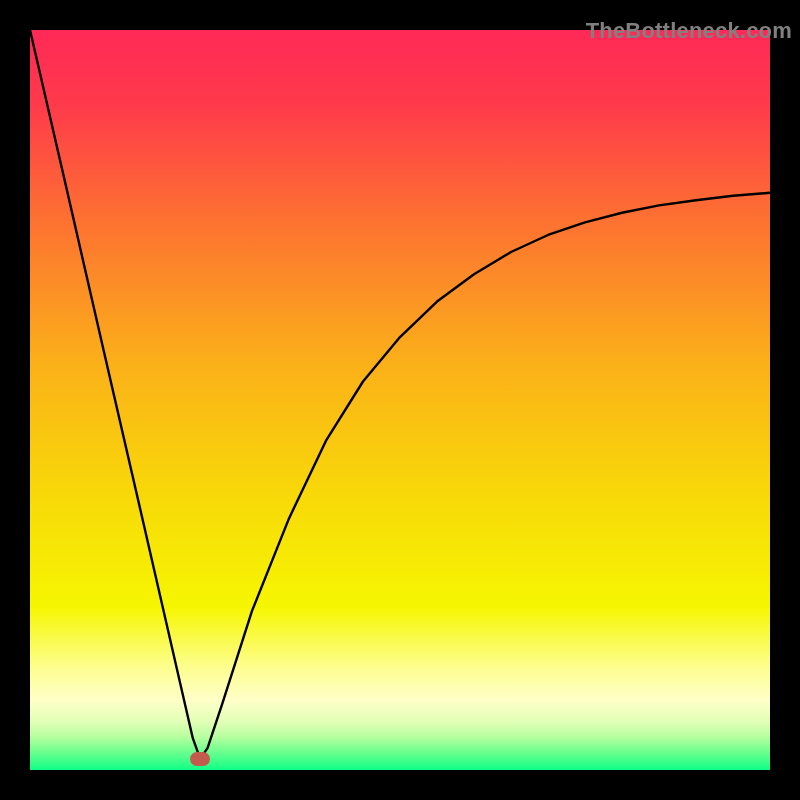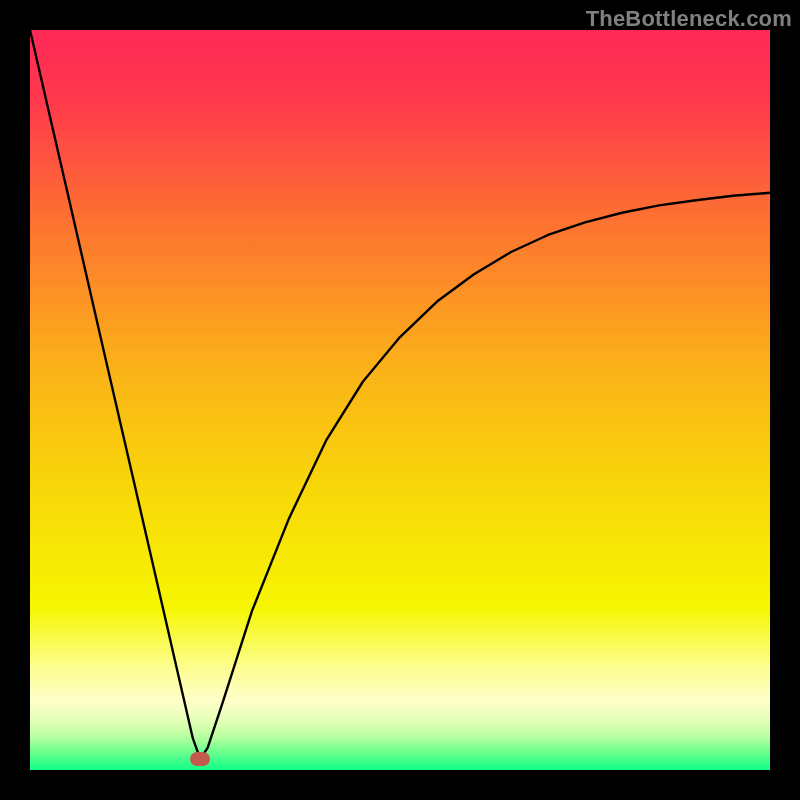--- a/index.html
+++ b/index.html
@@ -39,21 +39,21 @@
   }
   .marker {
     position: absolute;
     width: 20px;
     height: 14px;
     border-radius: 7px;
     transform: translate(-50%, -50%);
   }
   .watermark {
     position: absolute;
-    top: 6px;
+    top: 18px;
     right: 8px;
     font-family: Arial, Helvetica, sans-serif;
     font-size: 22px;
     font-weight: 600;
     color: #808080;
     letter-spacing: 0.2px;
   }
 </style>
 </head>
 <body>

